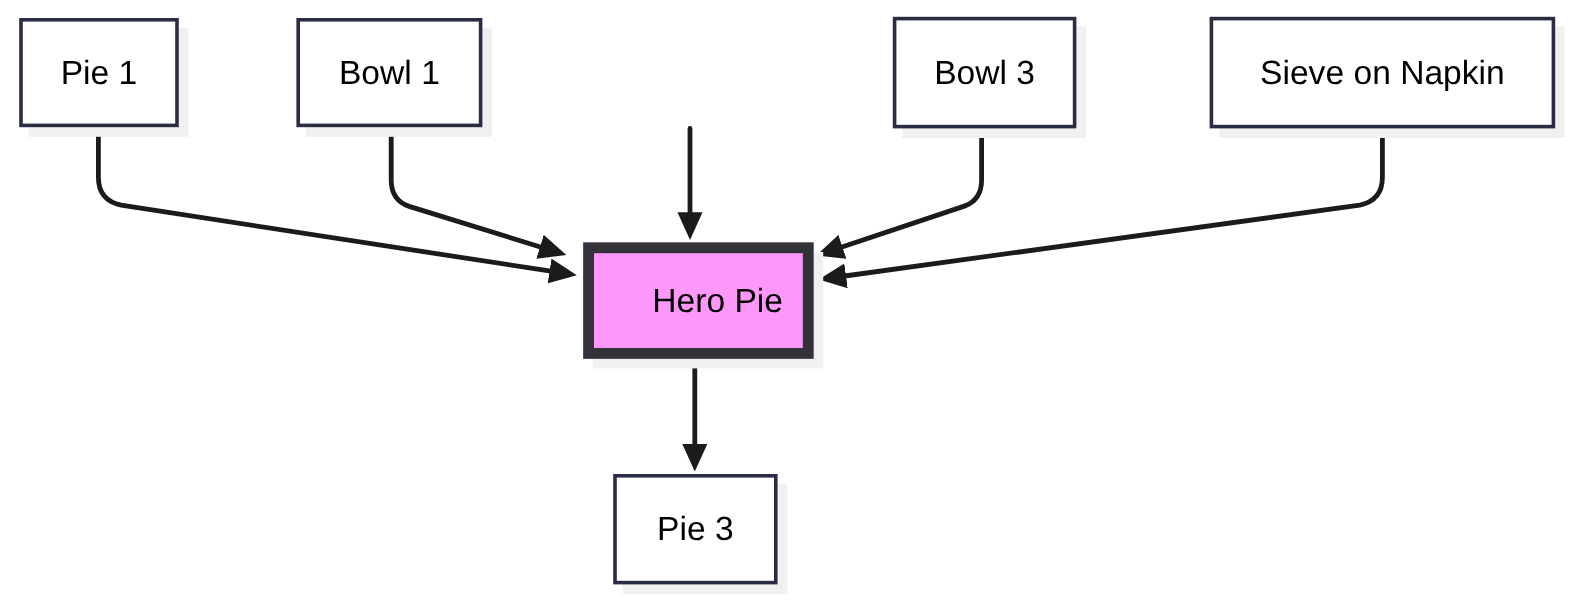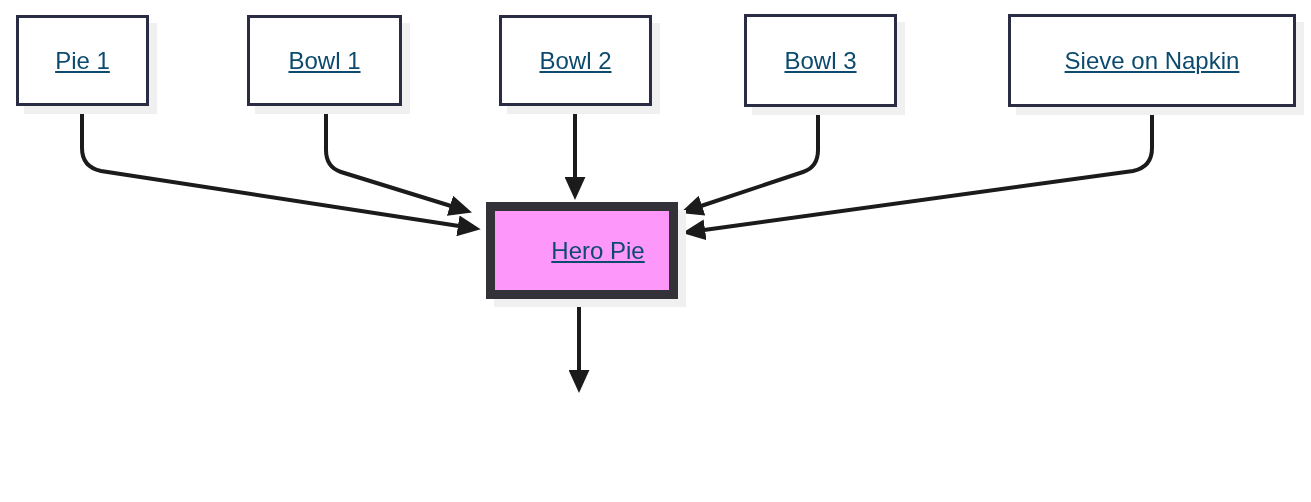--- a/index.html
+++ b/index.html
@@ -23,25 +23,24 @@
   }
   .node {
     position: absolute;
     box-sizing: border-box;
     background: #ffffff;
     border: 3px solid #2a2c44;
     box-shadow: 8px 8px 0 #f0f0f0;
     display: flex;
     align-items: center;
     justify-content: center;
-    font-size: 24px;
-    color: #0c4a6e;
+    font-size: 28px;
+    color: #000000;
     z-index: 2;
     white-space: nowrap;
-    text-decoration: underline;
   }
   .node.hero {
     border: 9px solid #333238;
     background: #fd97fa;
     padding-left: 32px;
   }
   .n-pie1  { left: 16px;   top: 15px;  width: 133px; height: 91px; }
   .n-bowl1 { left: 247px;  top: 15px;  width: 155px; height: 91px; }
   .n-bowl2 { left: 499px;  top: 15px;  width: 153px; height: 91px; }
   .n-bowl3 { left: 744px;  top: 14px;  width: 153px; height: 93px; }
@@ -71,30 +70,30 @@
   </svg>
 
   <div class="node n-pie1">
     <span>Pie 1</span>
   </div>
 
   <div class="node n-bowl1">
     <span>Bowl 1</span>
   </div>
 
-  <div class="node n-bowl2">
-    <span>Bowl 2</span>
-  </div>
 
   <div class="node n-bowl3">
     <span>Bowl 3</span>
   </div>
 
   <div class="node n-sieve">
     <span>Sieve on Napkin</span>
   </div>
 
   <div class="node hero n-hero">
     <span>Hero Pie</span>
   </div>
 
+  <div class="node n-pie3">
+    <span>Pie 3</span>
+  </div>
 
 </div>
 
 </body></html>

